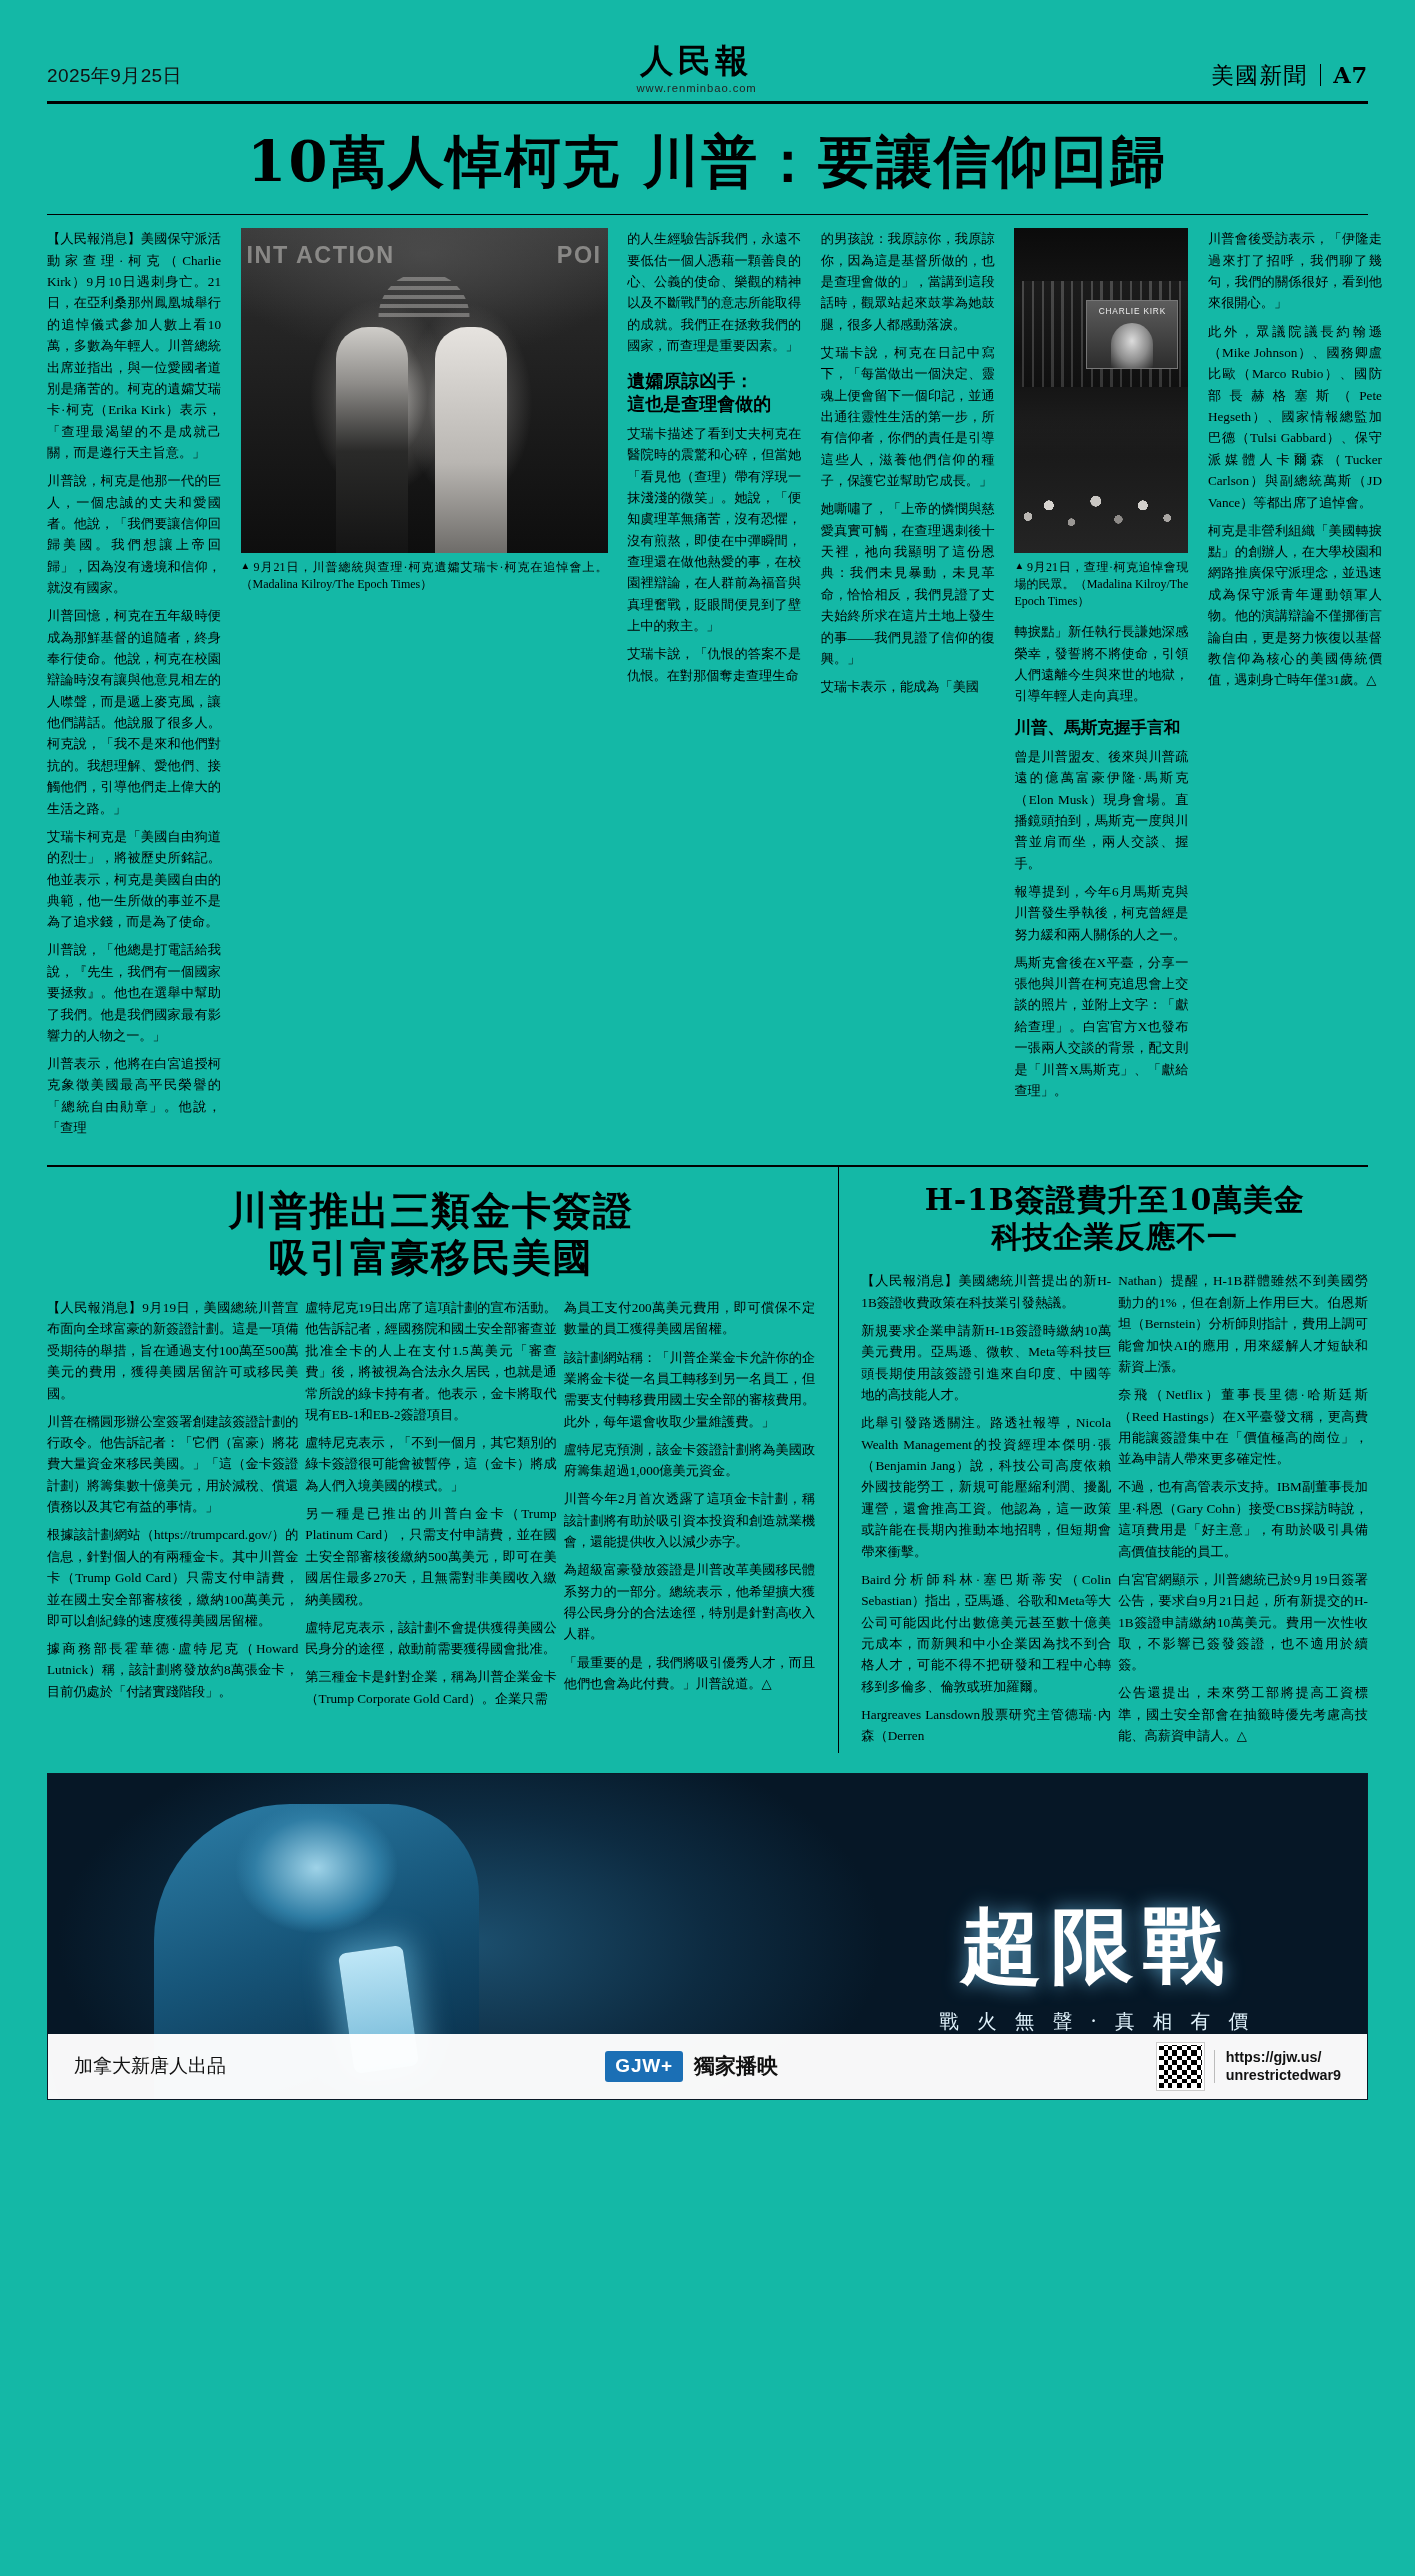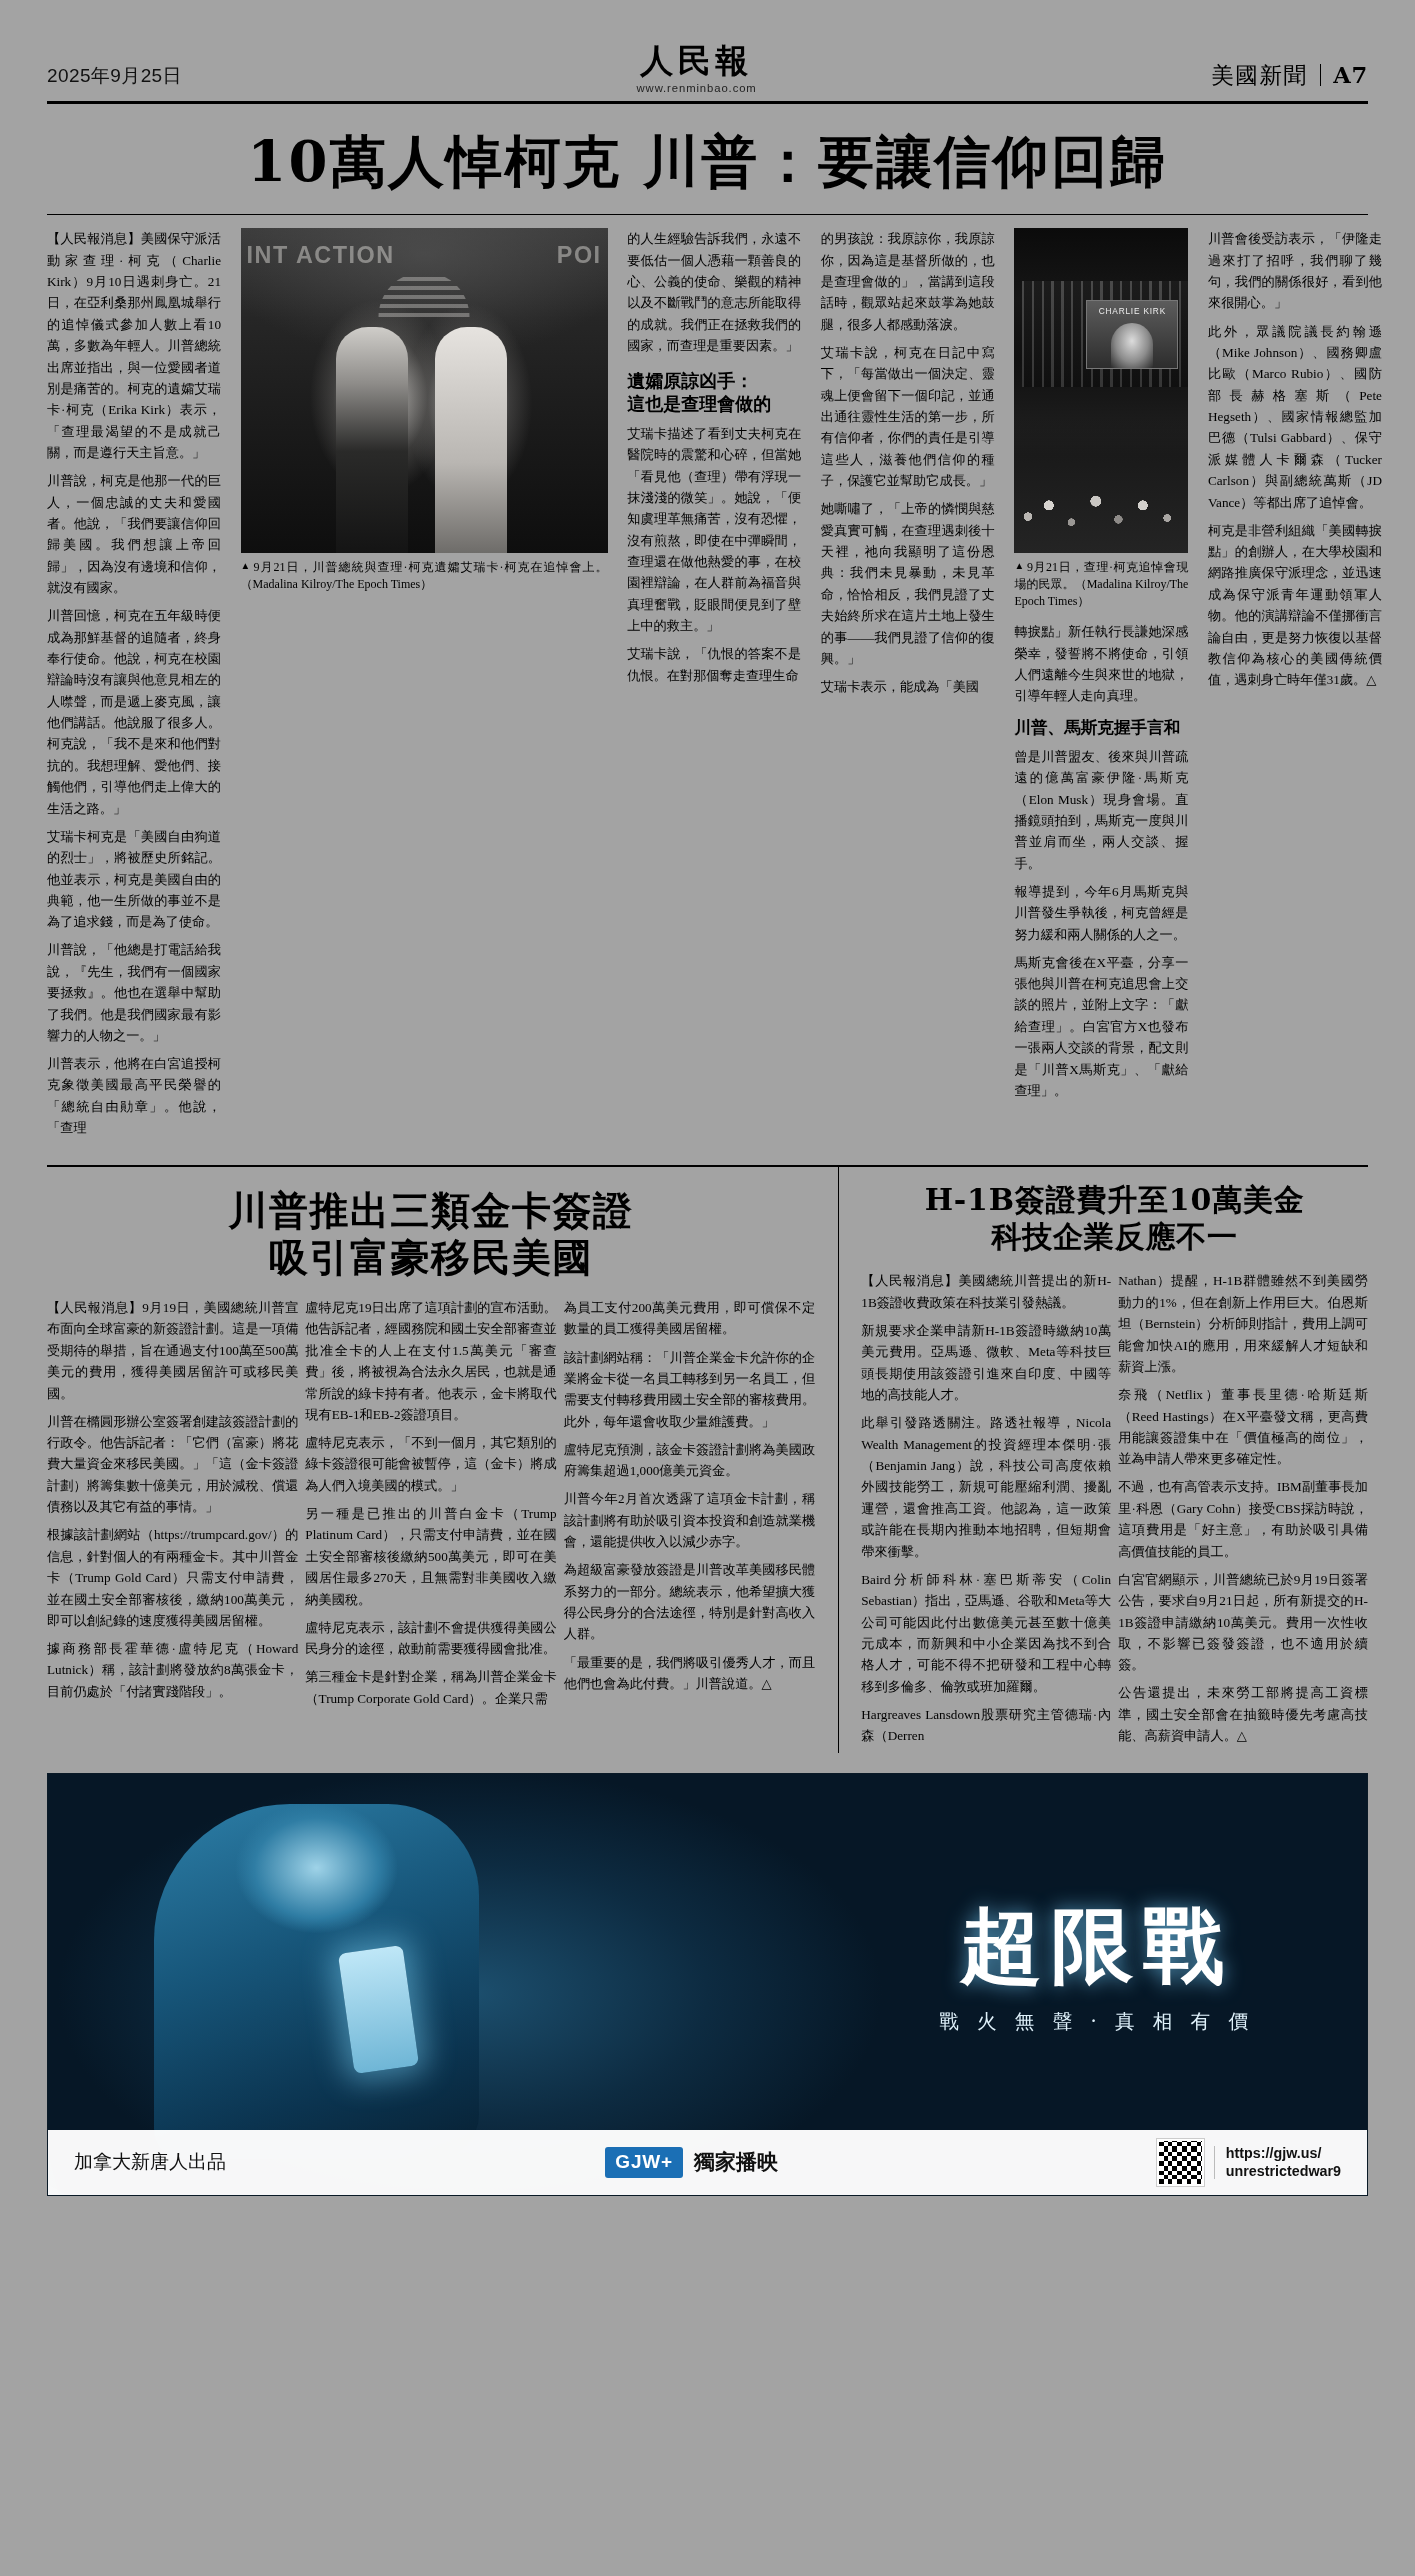--- a/index.html
+++ b/index.html
@@ -6,21 +6,21 @@
   html, body { margin: 0; padding: 0; }
   body {
     width: 1415px;
     background: #ffffff;
     font-family: "Liberation Serif", "DejaVu Serif", serif;
     color: #000;
   }
   .page {
     width: 1415px;
     min-height: 2576px;
-    background: #a3a3a3;
+    background: #14b8a6;
     padding: 0;
     position: relative;
   }
 
   
   .masthead {
     display: flex;
     align-items: flex-end;
     justify-content: space-between;
     padding: 44px 47px 7.5px 47px;
@@ -260,21 +260,21 @@
   }
   .deck-title.big { font-size: 39px; padding: 19.6px 0 15px; letter-spacing: 1.5px; }
   .deck-title.med { font-size: 30px; padding: 15px 0 15px; letter-spacing: 0.8px; }
 
   .subcols { display: flex; gap: 7px; }
   .subcol { flex: 1; }
 
   
   .ad {
     margin: 19.6px 47px 0 47px;
-    height: 423px;
+    height: 327px;
     position: relative;
     overflow: hidden;
     background:
       radial-gradient(ellipse 528px 287px at 32% 52%, #1c4f6e 0%, #0d2b41 45%, #061726 78%),
       linear-gradient(135deg, #0a2236 0%, #0c3149 38%, #08283c 70%, #04121f 100%);
     border: 0.8px solid #0a1a27;
   }
   .ad-shards {
     position: absolute; inset: 0;
     background:

